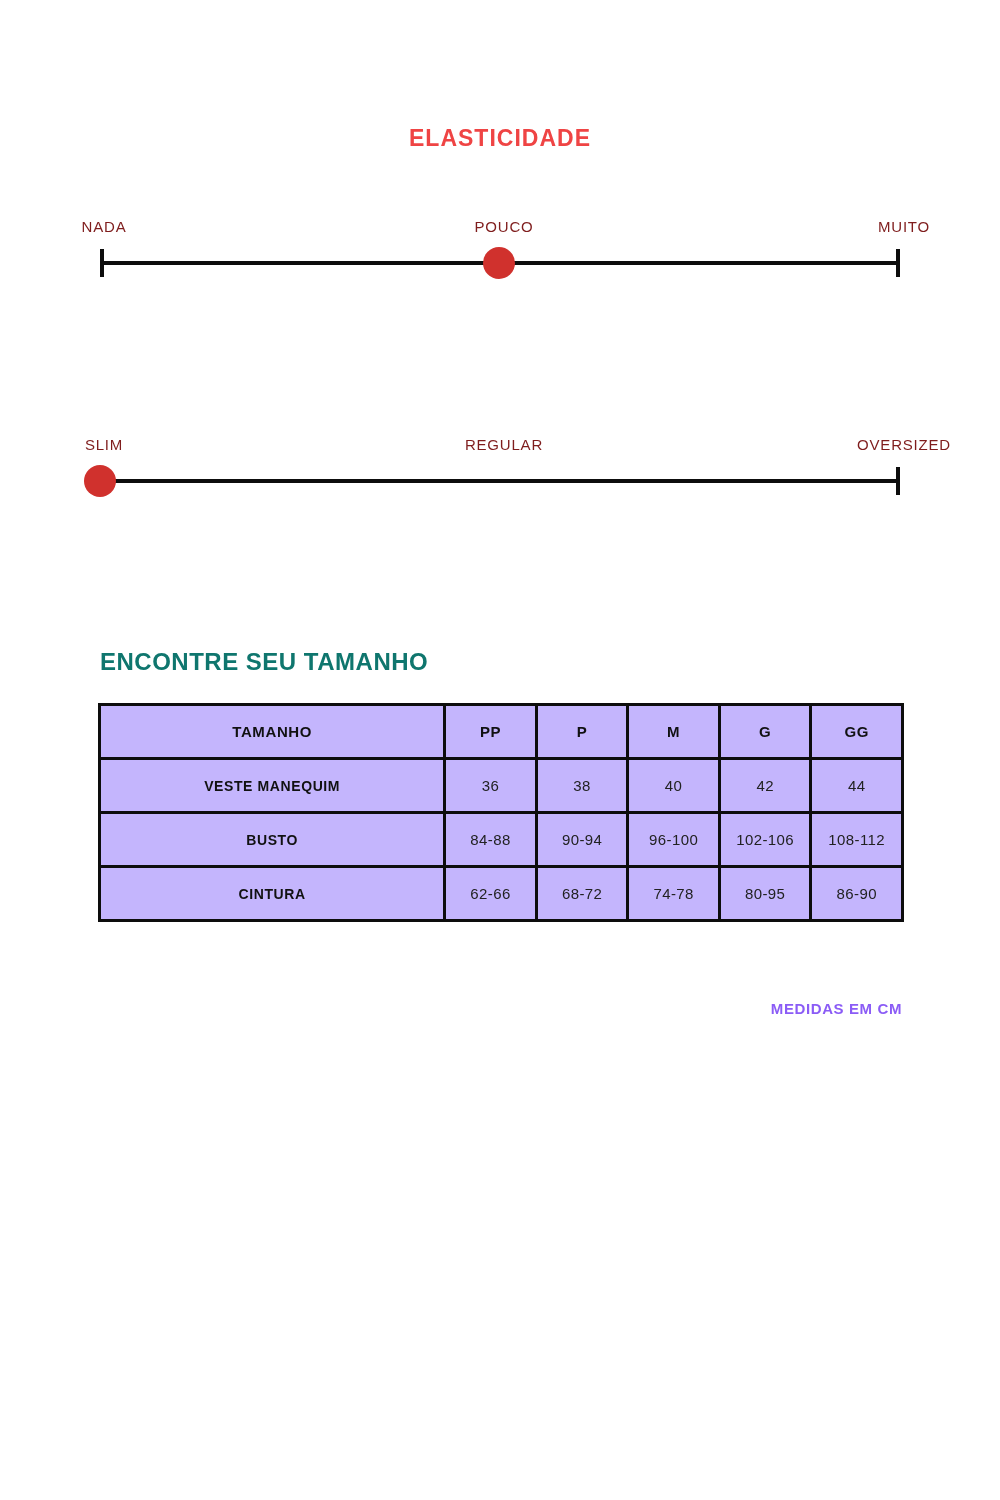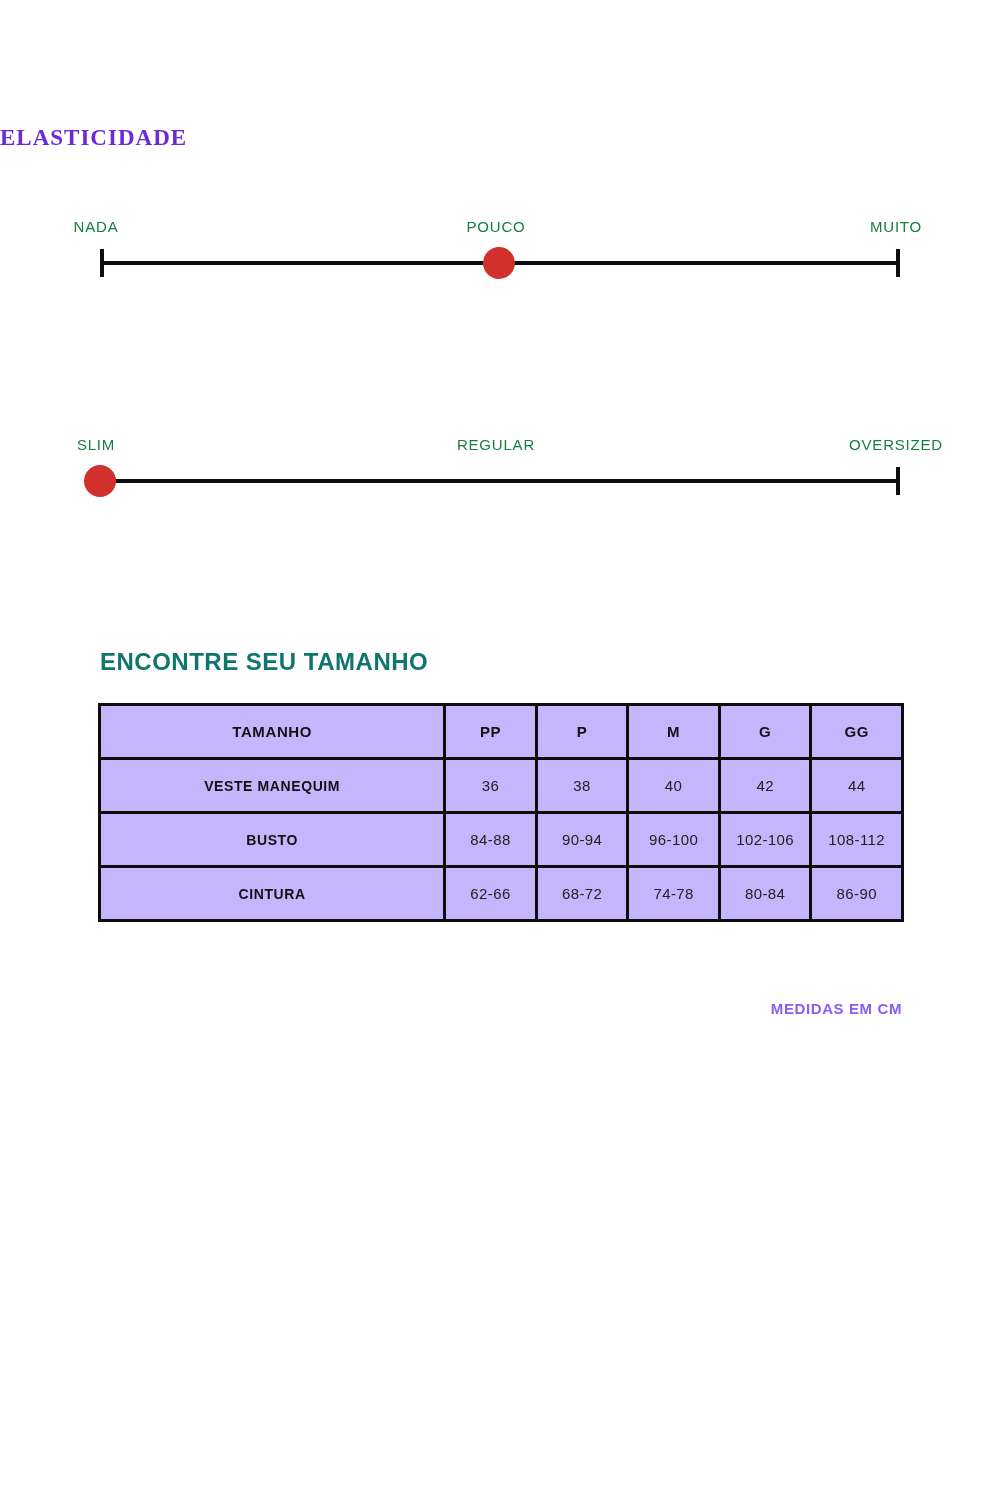--- a/index.html
+++ b/index.html
@@ -11,38 +11,37 @@
     width: 1000px;
     height: 1500px;
     margin: 0 auto;
     background: #ffffff;
     overflow: hidden;
   }
 
   .scale-title {
     position: absolute;
     left: 0; right: 0;
-    text-align: left;
+    text-align: center;
     font-size: 23px;
     font-weight: bold;
     letter-spacing: 1px;
-    color: #6d28d9;
-    font-family: Liberation Serif, serif;
+    color: #ef4444;
   }
   .title-1 { top: 125px; }
   .title-2 { top: 341px; }
 
   .scale-labels {
     position: absolute;
-    left: 96px;
+    left: 104px;
     width: 800px;
     height: 20px;
     font-size: 15px;
     letter-spacing: 0.8px;
-    color: #15803d;
+    color: #7f1d1d;
   }
   .labels-1 { top: 218px; }
   .labels-2 { top: 436px; }
   .scale-labels span {
     position: absolute;
     top: 0;
     transform: translateX(-50%);
     white-space: nowrap;
   }
   .pos-0   { left: 0%; }
@@ -197,21 +196,21 @@
         <td>90-94</td>
         <td>96-100</td>
         <td>102-106</td>
         <td>108-112</td>
       </tr>
       <tr>
         <th class="col-label">CINTURA</th>
         <td>62-66</td>
         <td>68-72</td>
         <td>74-78</td>
-        <td>80-84</td>
+        <td>80-95</td>
         <td>86-90</td>
       </tr>
     </tbody>
   </table>
 
   <div class="table-note">MEDIDAS EM CM</div>
 
 </div>
 
 </body></html>

